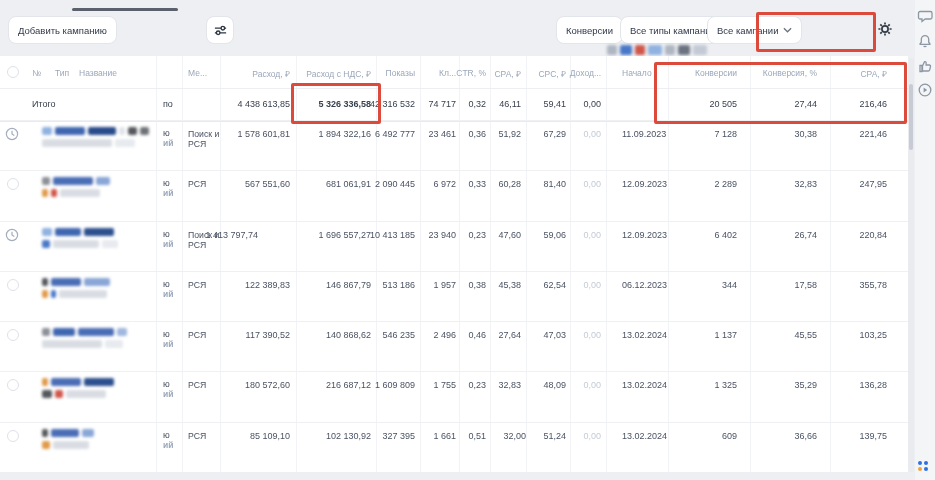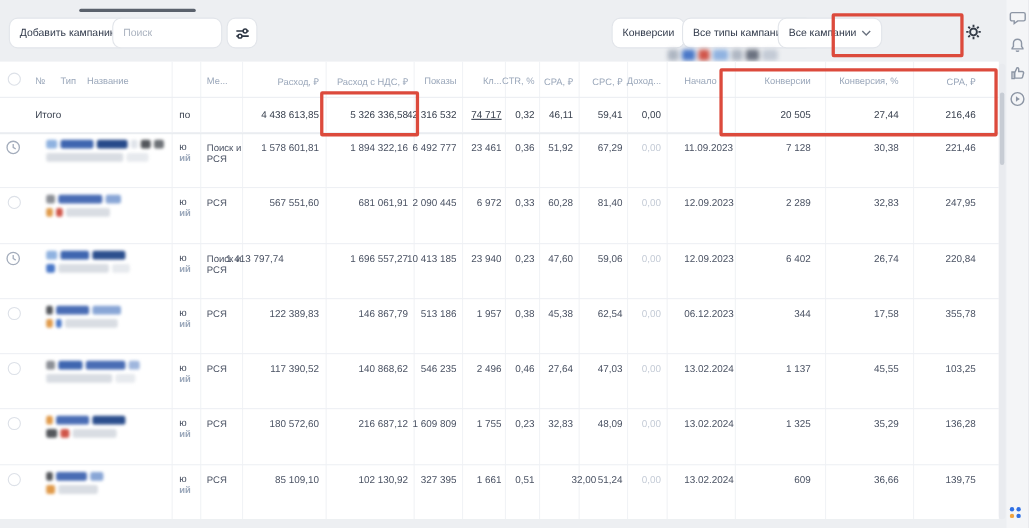--- a/index.html
+++ b/index.html
@@ -47,21 +47,20 @@
 </head>
 <body>
 
 <div class="page">
 
   <div class="topline"></div>
 
   <div class="btn" style="left:8px;">
       <span>Добавить кампанию</span>
     </div>
-  <input class="search" placeholder="Поиск" style="">
   <div class="btn iconbtn" style="left:206px;">
     <svg width="15" height="15" viewBox="0 0 16 16">
         <g stroke="#2e3744" stroke-width="1.5" fill="#fff">
           <path d="M2 5.5h12M2 10.5h12"></path>
           <circle cx="10.5" cy="5.5" r="1.9"></circle>
           <circle cx="5.5" cy="10.5" r="1.9"></circle>
         </g>
       </svg>
   </div>
 
@@ -125,23 +124,23 @@
       <div class="hcell" style="left:622px;">Начало</div>
       <div class="hcell num" style="right:171px;">Конверсии</div>
       <div class="hcell num" style="right:91px;">Конверсия, %</div>
       <div class="hcell num" style="right:21px;">CPA, ₽</div>
     </div>
 
     <div class="totals">
       <div class="cell" style="left:32px;font-weight:bold;font-weight:normal;">Итого</div>
       <div class="cell" style="left:163px;">по</div>
       <div class="cell num" style="right:618px;">4 438 613,85</div>
-      <div class="cell num" style="right:537px;">5 326 336,58</div>
+      <div class="cell num" style="right:537px;font-weight:bold;">5 326 336,58</div>
       <div class="cell num" style="right:493px;">42 316 532</div>
-      <div class="cell num" style="right:452px;text-decoration:underline;">74 717</div>
+      <div class="cell num" style="right:452px;">74 717</div>
       <div class="cell num" style="right:422px;">0,32</div>
       <div class="cell num" style="right:387px;">46,11</div>
       <div class="cell num" style="right:342px;">59,41</div>
       <div class="cell num light" style="right:307px;">0,00</div>
       <div class="cell num" style="right:171px;">20 505</div>
       <div class="cell num" style="right:91px;">27,44</div>
       <div class="cell num" style="right:21px;">216,46</div>
     </div>
 
     <div id="rows">
@@ -319,21 +318,21 @@
     <div class="cell" style="left:163px;top:7px;">
       <div class="fragline1">ю</div>
       <div class="fragline2">ий</div>
     </div>
     <div class="cell placement" style="left:188px;">РСЯ</div>
     <div class="cell num" style="right:618px;">85 109,10</div>
     <div class="cell num" style="right:537px;">102 130,92</div>
     <div class="cell num" style="right:493px;">327 395</div>
     <div class="cell num" style="right:452px;">1 661</div>
     <div class="cell num" style="right:422px;">0,51</div>
-    <div class="cell num" style="right:366px;">32,00</div>
+    <div class="cell num" style="right:382px;">32,00</div>
     <div class="cell num" style="right:342px;">51,24</div>
     <div class="cell num light" style="right:307px;">0,00</div>
     <div class="cell" style="left:622px;">13.02.2024</div>
     <div class="cell num" style="right:171px;">609</div>
     <div class="cell num" style="right:91px;">36,66</div>
     <div class="cell num" style="right:21px;">139,75</div>
   </div>
       </div>
 
     <div class="redbox" style="left:291px;top:27px;width:84px;height:35px;"></div>

